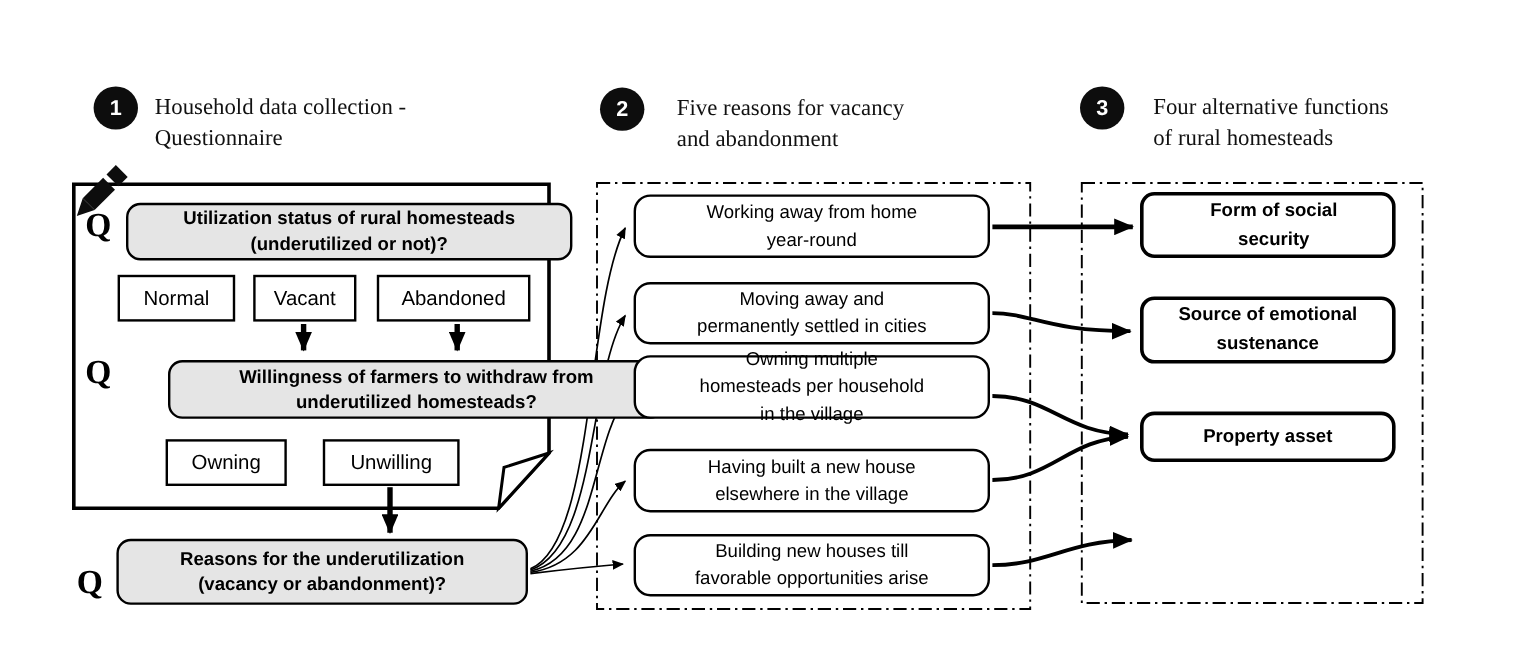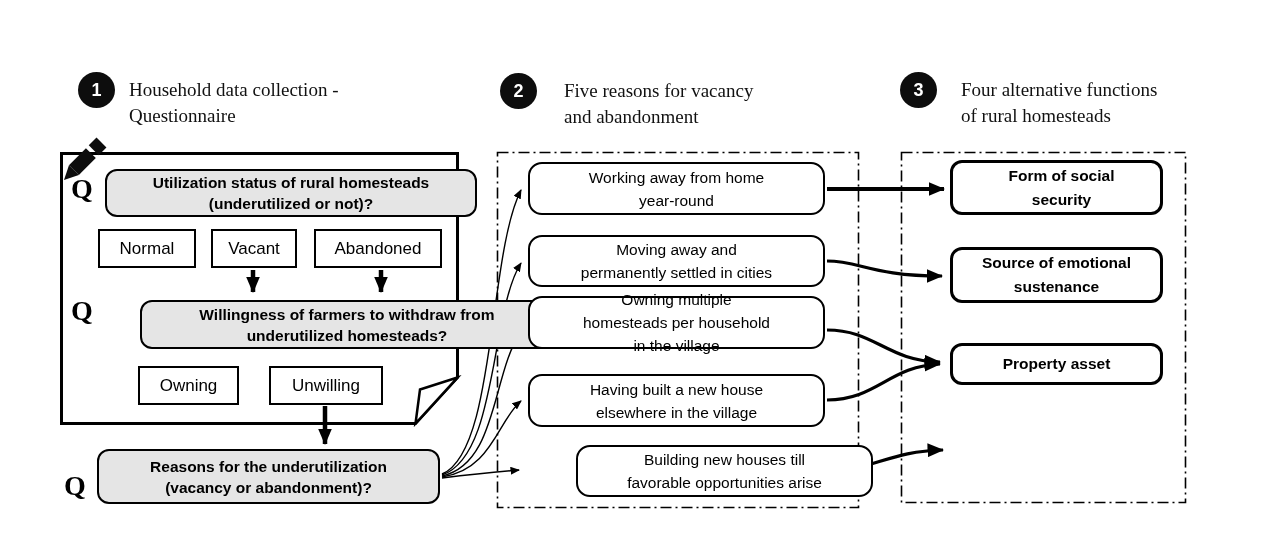--- a/index.html
+++ b/index.html
@@ -129,19 +129,19 @@
   <div class="abs gq" style="left:97px;top:300px;width:414px;height:49px;margin-left:43px;">Willingness of farmers to withdraw from underutilized homesteads?</div>
   <div class="abs opt" style="left:138px;top:366px;width:101px;height:39px;">Owning</div>
   <div class="abs opt" style="left:269px;top:366px;width:114px;height:39px;">Unwilling</div>
 
   <div class="abs gq" style="left:97px;top:449px;width:343px;height:55px;">Reasons for the underutilization (vacancy or abandonment)?</div>
 
   <div class="abs rbox" style="left:528px;top:162px;width:297px;height:53px;">Working away from home year-round</div>
   <div class="abs rbox" style="left:528px;top:235px;width:297px;height:52px;">Moving away and permanently settled in cities</div>
   <div class="abs rbox" style="left:528px;top:296px;width:297px;height:53px;">Owning multiple homesteads per household in the village</div>
   <div class="abs rbox" style="left:528px;top:374px;width:297px;height:53px;">Having built a new house elsewhere in the village</div>
-  <div class="abs rbox" style="left:528px;top:445px;width:297px;height:52px;margin-left:48px;">Building new houses till favorable opportunities arise</div>
+  <div class="abs rbox" style="left:528px;top:445px;width:297px;height:52px;">Building new houses till favorable opportunities arise</div>
 
   <div class="abs fbox" style="left:950px;top:160px;width:213px;height:55px;padding-left:30px;">Form of social security</div>
   <div class="abs fbox" style="left:950px;top:247px;width:213px;height:56px;">Source of emotional sustenance</div>
   <div class="abs fbox" style="left:950px;top:343px;width:213px;height:42px;">Property asset</div>
 
 </div>
 
 </body></html>

